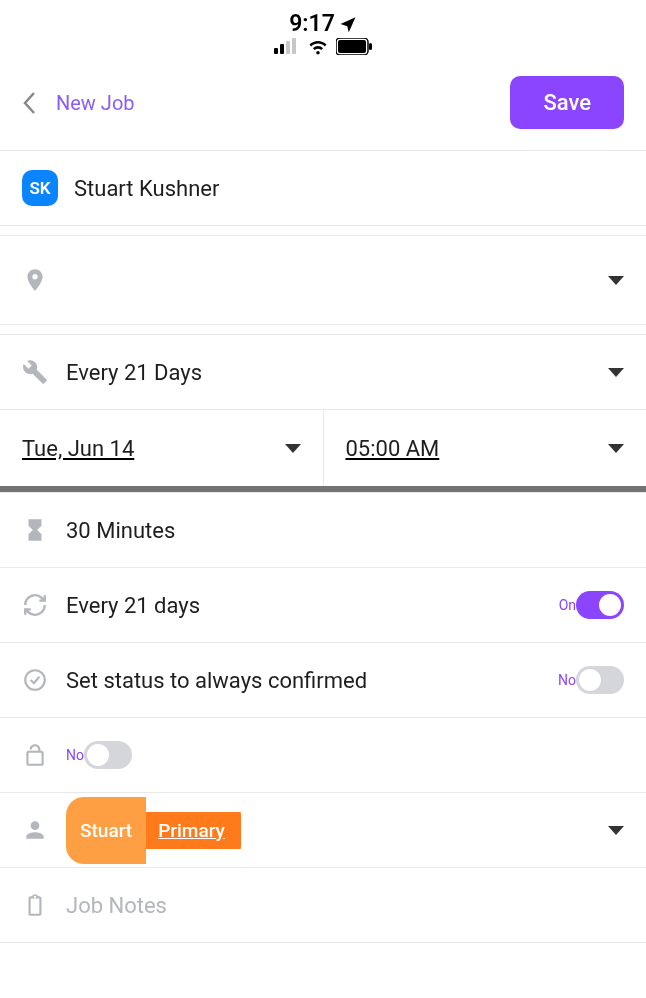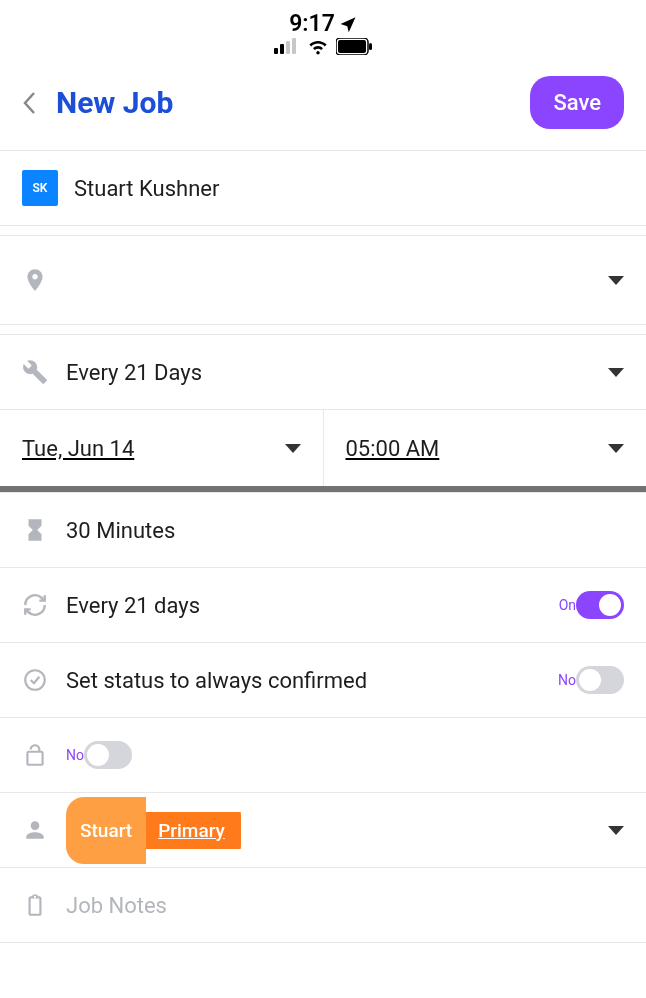--- a/index.html
+++ b/index.html
@@ -43,30 +43,30 @@
     .header-left {
       display: flex;
       align-items: center;
       gap: 20px;
     }
     .back-chevron {
       width: 14px;
       height: 24px;
     }
     .page-title {
-      font-size: 30px;
-      font-weight: 700;
-      color: #1d4ed8;
+      font-size: 20px;
+      font-weight: 400;
+      color: #8b5cf6;
     }
     .save-btn {
       background: #8b45ff;
       color: #fff;
       border: none;
-      border-radius: 20px;
-      padding: 14px 23px;
+      border-radius: 10px;
+      padding: 14px 33px;
       font-size: 22px;
       font-weight: 500;
       cursor: pointer;
     }
     .row {
       display: flex;
       align-items: center;
       padding: 0 22px;
       border-top: 1px solid #e8e8e8;
       border-bottom: 1px solid #e8e8e8;
@@ -97,26 +97,26 @@
       height: 0;
       border-left: 8px solid transparent;
       border-right: 8px solid transparent;
       border-top: 9px solid #333;
       margin-left: 10px;
     }
     .avatar {
       width: 36px;
       height: 36px;
       background: #0a84ff;
-      border-radius: 2px;
+      border-radius: 10px;
       display: flex;
       align-items: center;
       justify-content: center;
       color: white;
-      font-size: 12px;
+      font-size: 17px;
       font-weight: 600;
       margin-right: 16px;
     }
     .date-time-row {
       display: flex;
       align-items: center;
       border-top: 1px solid #e8e8e8;
       border-bottom: 7px solid #737373;
       margin-top: -1px;
       text-decoration: underline;

